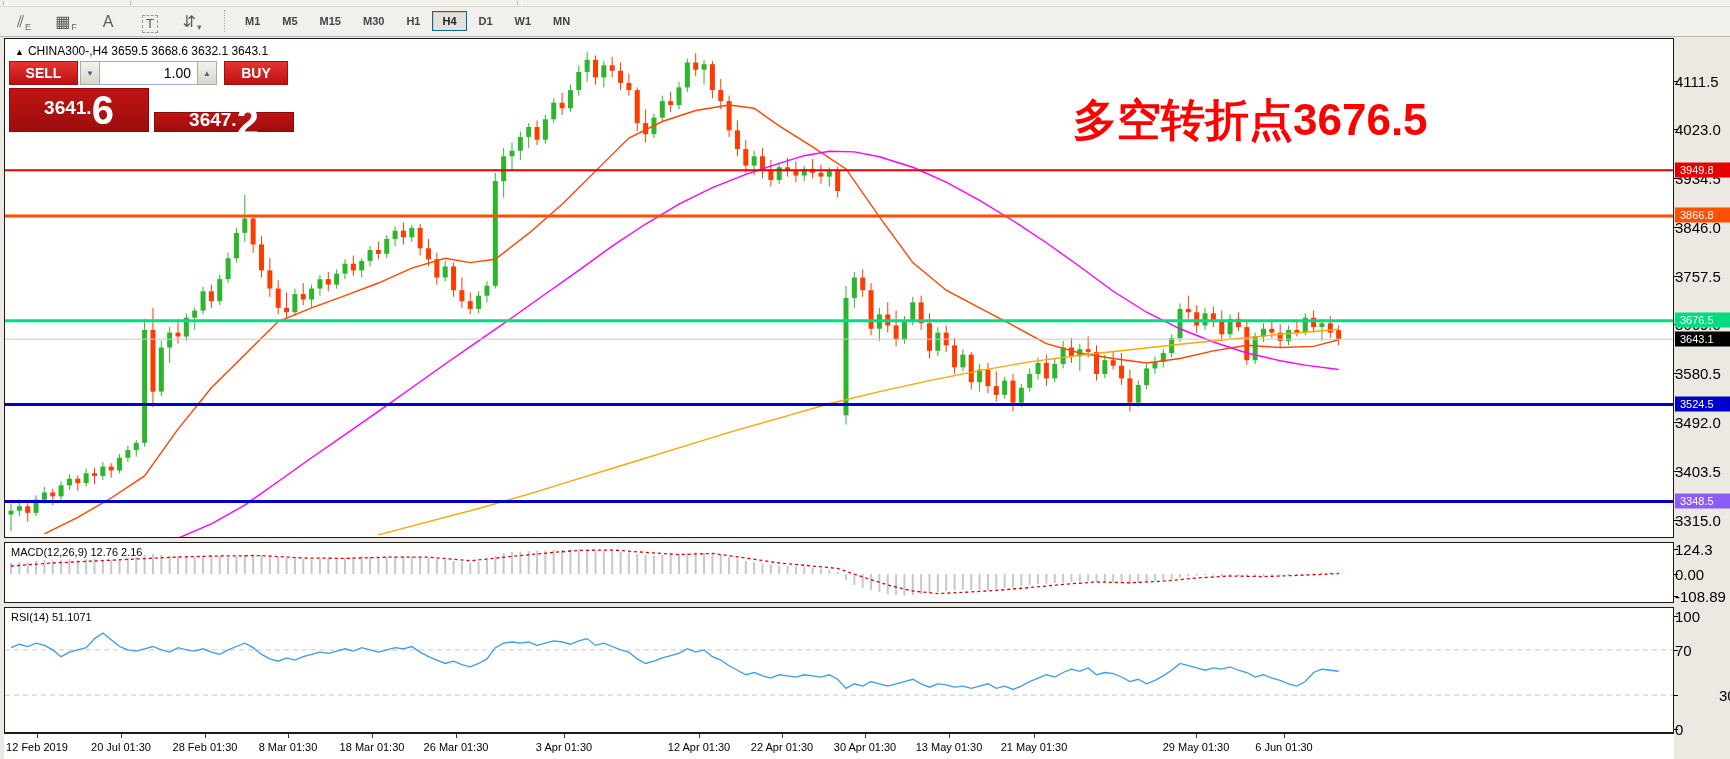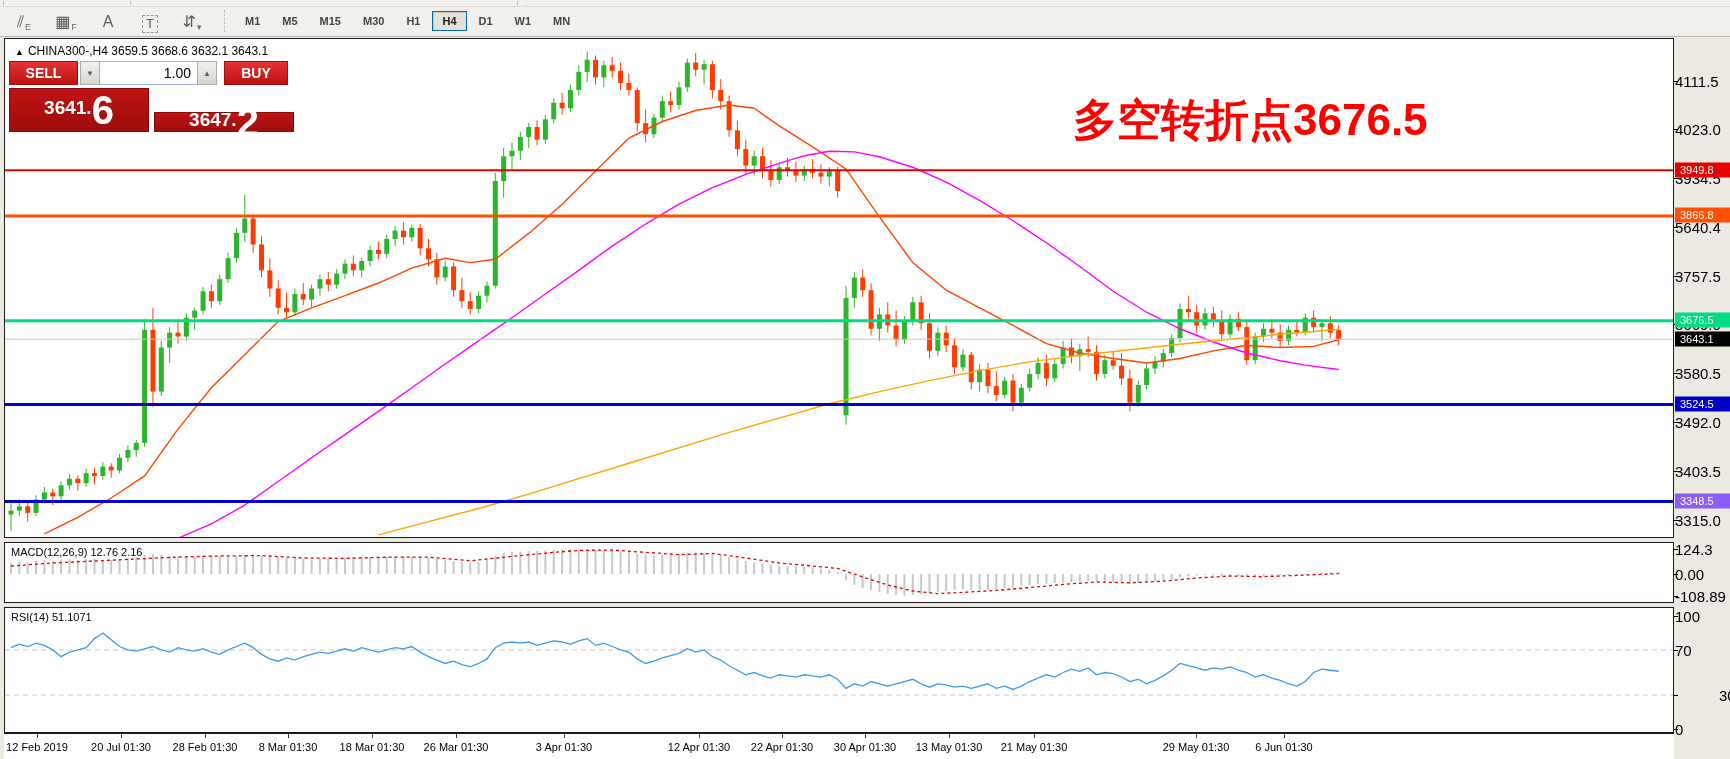--- a/index.html
+++ b/index.html
@@ -469,21 +469,21 @@
     </svg>
 </div>
 <div id="main-axis" class="axis">
     <div class="tickmark" style="top: 42.5014px;"></div>
     <div class="ticklabel" style="top: 42.5014px;">4111.5</div>
     <div class="tickmark" style="top: 91.2826px;"></div>
     <div class="ticklabel" style="top: 91.2826px;">4023.0</div>
     <div class="tickmark" style="top: 140.064px;"></div>
     <div class="ticklabel" style="top: 140.064px;">3934.5</div>
     <div class="tickmark" style="top: 188.845px;"></div>
-    <div class="ticklabel" style="top: 188.845px;">5640.4</div>
+    <div class="ticklabel" style="top: 188.845px;">3846.0</div>
     <div class="tickmark" style="top: 237.626px;"></div>
     <div class="ticklabel" style="top: 237.626px;">3757.5</div>
     <div class="tickmark" style="top: 286.407px;"></div>
     <div class="ticklabel" style="top: 286.407px;">3669.0</div>
     <div class="tickmark" style="top: 335.189px;"></div>
     <div class="ticklabel" style="top: 335.189px;">3580.5</div>
     <div class="tickmark" style="top: 383.97px;"></div>
     <div class="ticklabel" style="top: 383.97px;">3492.0</div>
     <div class="tickmark" style="top: 432.751px;"></div>
     <div class="ticklabel" style="top: 432.751px;">3403.5</div>

